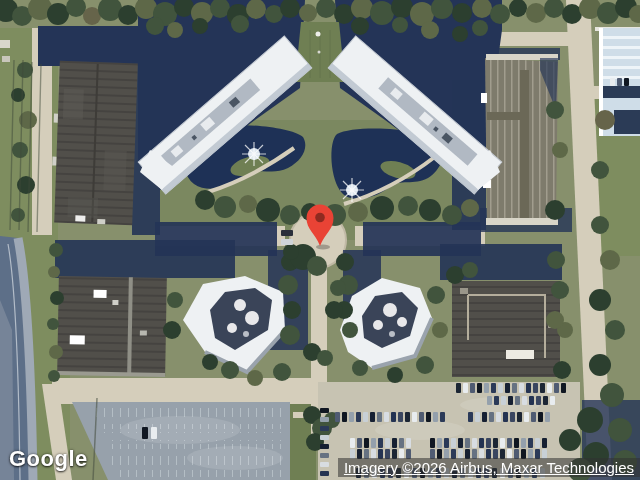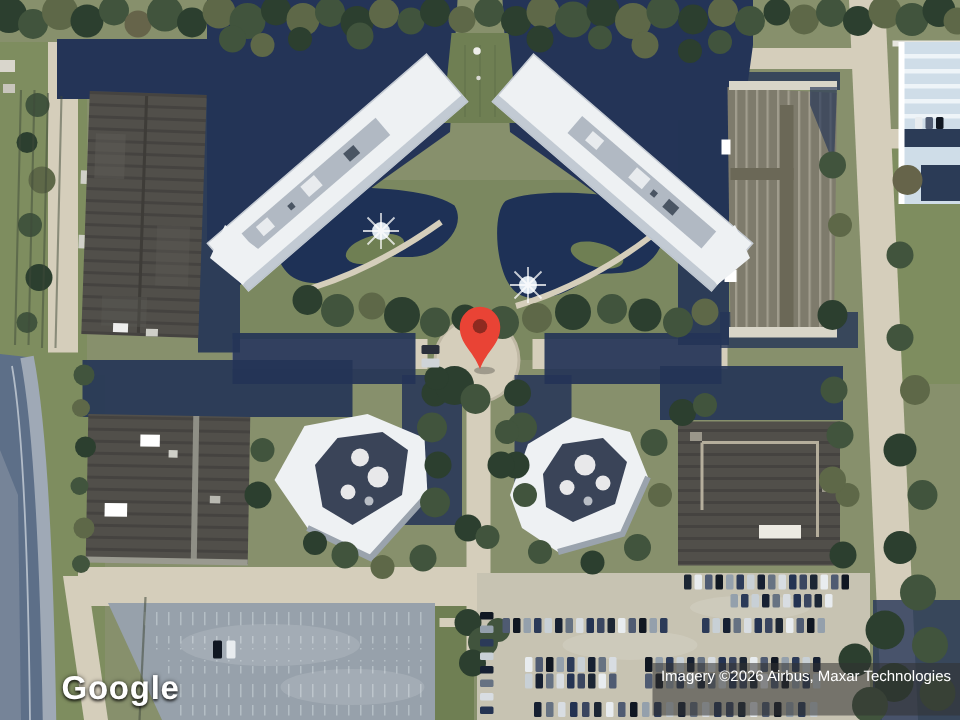--- a/index.html
+++ b/index.html
@@ -23,24 +23,24 @@
   .t3{fill:var(--treeOlive,#5e6848)}
   .t4{fill:var(--treeBrown,#66644a)}
   .hw{fill:var(--highway,#5d6f88)}
   .pinB{fill:var(--pin,#E94335)}
   .pinI{fill:var(--pinInner,#8E2A20)}
   .wht{fill:#ffffff}
   .mott{fill:#ffffff;opacity:.12}
   .logo{position:absolute;left:9px;bottom:8px;color:#fff;font-size:22px;
         font-weight:bold;letter-spacing:.5px;
         text-shadow:0 1px 2px rgba(0,0,0,.7),0 0 3px rgba(0,0,0,.55);
-        cursor:pointer;user-select:none;margin-left:32px;}
-  .attribution{position:absolute;right:0;bottom:3px;height:35px;line-height:19px;
+        cursor:pointer;user-select:none;}
+  .attribution{position:absolute;right:0;bottom:3px;height:19px;line-height:19px;
         padding:0 6px;background:var(--attrBg,rgba(50,50,50,.55));
-        color:#fff;font-size:10px;white-space:nowrap;}
+        color:#fff;font-size:15px;white-space:nowrap;text-decoration:underline;}
 </style>
 </head>
 <body>
 
 <div class="stage">
 <svg width="640" height="480" viewBox="0 0 640 480">
   <defs>
     <pattern id="pA" width="6" height="8" patternUnits="userSpaceOnUse">
       <rect width="6" height="8" fill="#514f4a"></rect>
           <rect y="6" width="6" height="2" fill="#454340"></rect>

